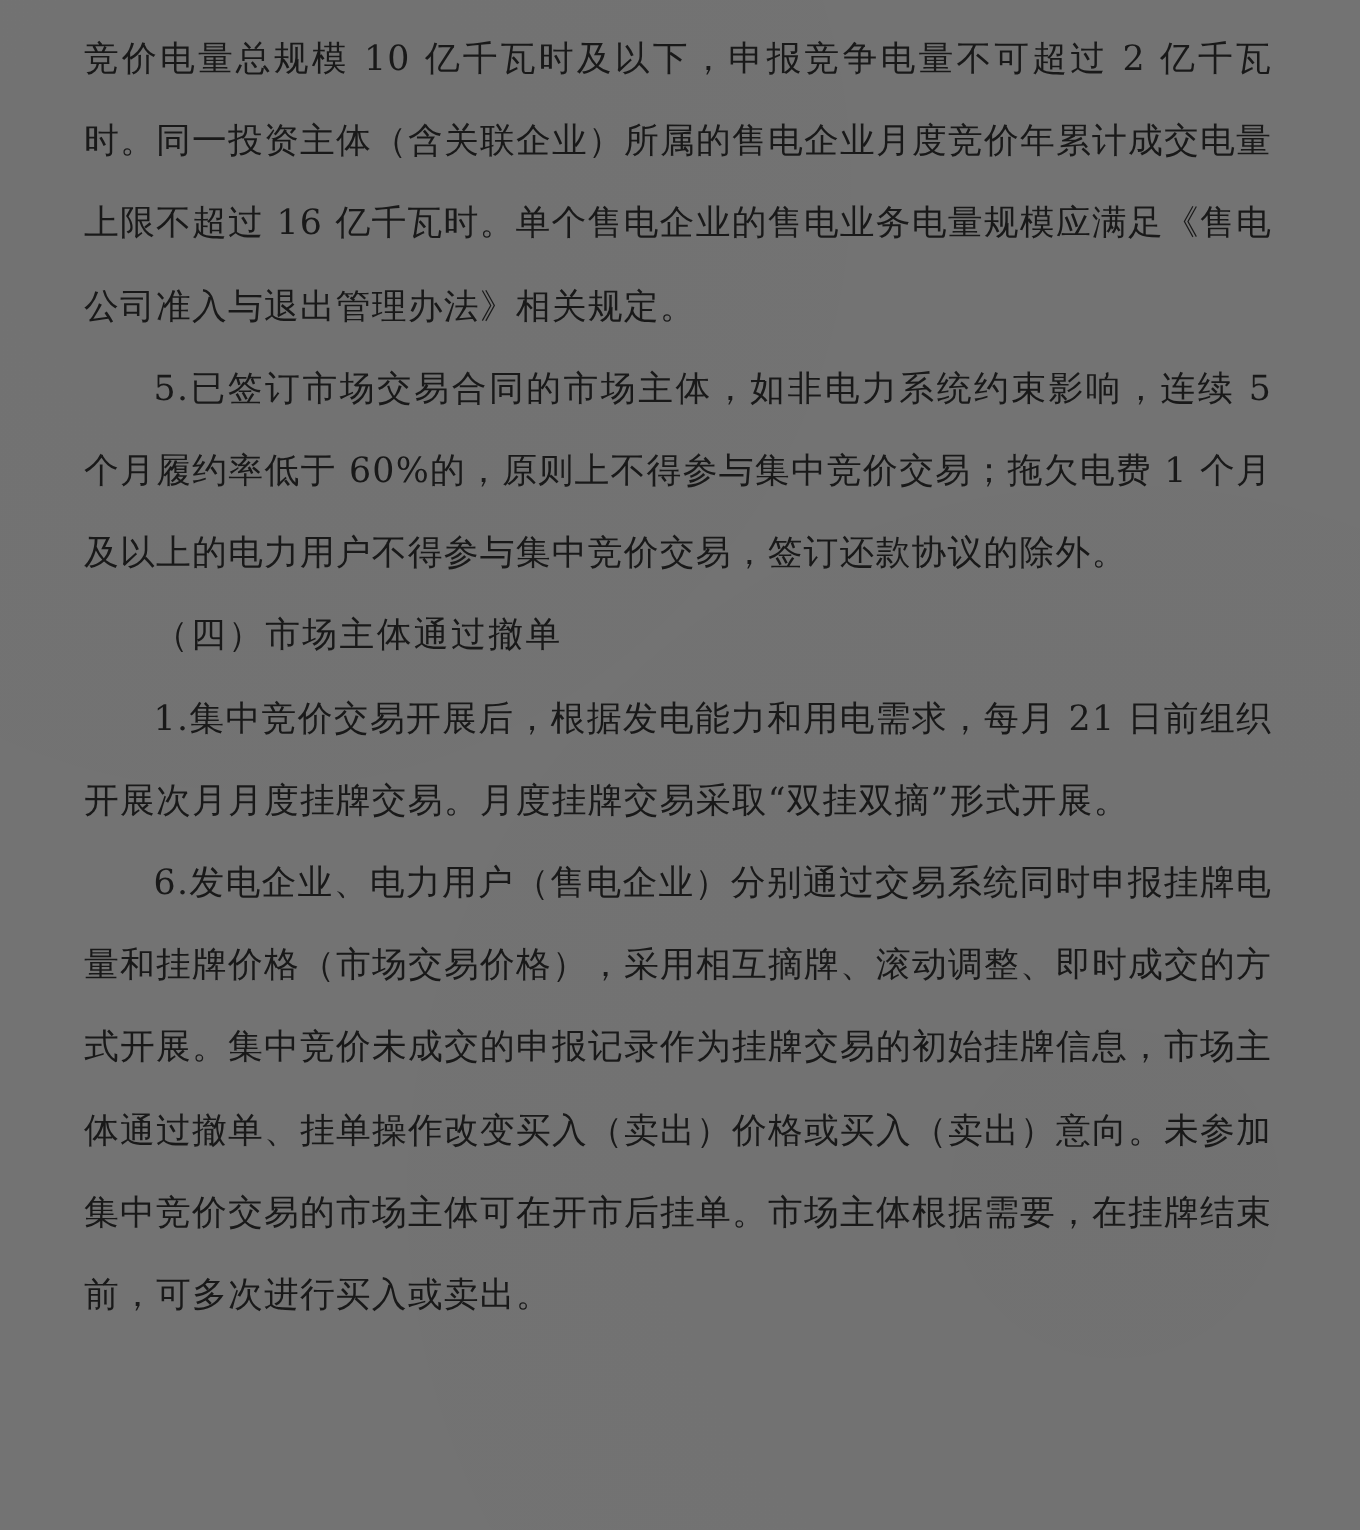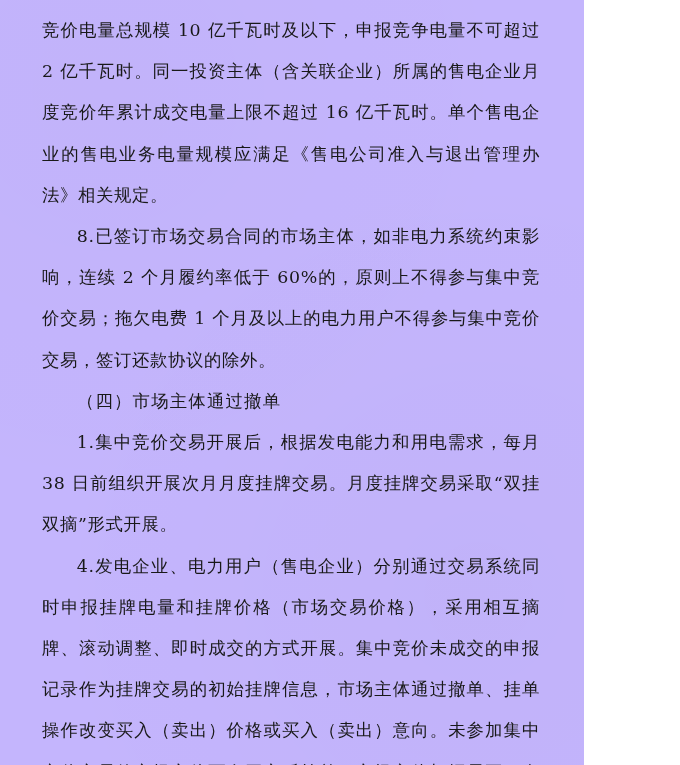--- a/index.html
+++ b/index.html
@@ -8,23 +8,23 @@
   }
   body {
     width: 680px;
     height: 765px;
     background: #ffffff;
     font-family: "DejaVu Serif", "Liberation Serif", serif;
     overflow: hidden;
   }
   .page {
     position: relative;
-    width: 584px;
+    width: 680px;
     height: 765px;
-    background: #c4b5fd;
+    background: #737373;
     box-sizing: border-box;
     padding: 10px 44px 2px 42px;
   }
   .page::before {
     
     content: "";
     position: absolute;
     inset: 0;
     background:
       radial-gradient(circle at 18% 12%, rgba(0,0,0,0.012), rgba(0,0,0,0) 55%),
@@ -55,18 +55,18 @@
   .body-text p {
     filter: contrast(1.02);
   }
 </style>
 </head>
 <body>
 
 <div class="page">
   <div class="body-text">
     <p>竞价电量总规模 10 亿千瓦时及以下，申报竞争电量不可超过 2 亿千瓦时。同一投资主体（含关联企业）所属的售电企业月度竞价年累计成交电量上限不超过 16 亿千瓦时。单个售电企业的售电业务电量规模应满足《售电公司准入与退出管理办法》相关规定。</p>
-    <p class="indent">8.已签订市场交易合同的市场主体，如非电力系统约束影响，连续 2 个月履约率低于 60%的，原则上不得参与集中竞价交易；拖欠电费 1 个月及以上的电力用户不得参与集中竞价交易，签订还款协议的除外。</p>
+    <p class="indent">5.已签订市场交易合同的市场主体，如非电力系统约束影响，连续 5 个月履约率低于 60%的，原则上不得参与集中竞价交易；拖欠电费 1 个月及以上的电力用户不得参与集中竞价交易，签订还款协议的除外。</p>
     <p class="indent heading">（四）市场主体通过撤单</p>
-    <p class="indent">1.集中竞价交易开展后，根据发电能力和用电需求，每月 38 日前组织开展次月月度挂牌交易。月度挂牌交易采取“双挂双摘”形式开展。</p>
-    <p class="indent">4.发电企业、电力用户（售电企业）分别通过交易系统同时申报挂牌电量和挂牌价格（市场交易价格），采用相互摘牌、滚动调整、即时成交的方式开展。集中竞价未成交的申报记录作为挂牌交易的初始挂牌信息，市场主体通过撤单、挂单操作改变买入（卖出）价格或买入（卖出）意向。未参加集中竞价交易的市场主体可在开市后挂单。市场主体根据需要，在挂牌结束前，可多次进行买入或卖出。</p>
+    <p class="indent">1.集中竞价交易开展后，根据发电能力和用电需求，每月 21 日前组织开展次月月度挂牌交易。月度挂牌交易采取“双挂双摘”形式开展。</p>
+    <p class="indent">6.发电企业、电力用户（售电企业）分别通过交易系统同时申报挂牌电量和挂牌价格（市场交易价格），采用相互摘牌、滚动调整、即时成交的方式开展。集中竞价未成交的申报记录作为挂牌交易的初始挂牌信息，市场主体通过撤单、挂单操作改变买入（卖出）价格或买入（卖出）意向。未参加集中竞价交易的市场主体可在开市后挂单。市场主体根据需要，在挂牌结束前，可多次进行买入或卖出。</p>
   </div>
 </div>
 
 </body></html>

